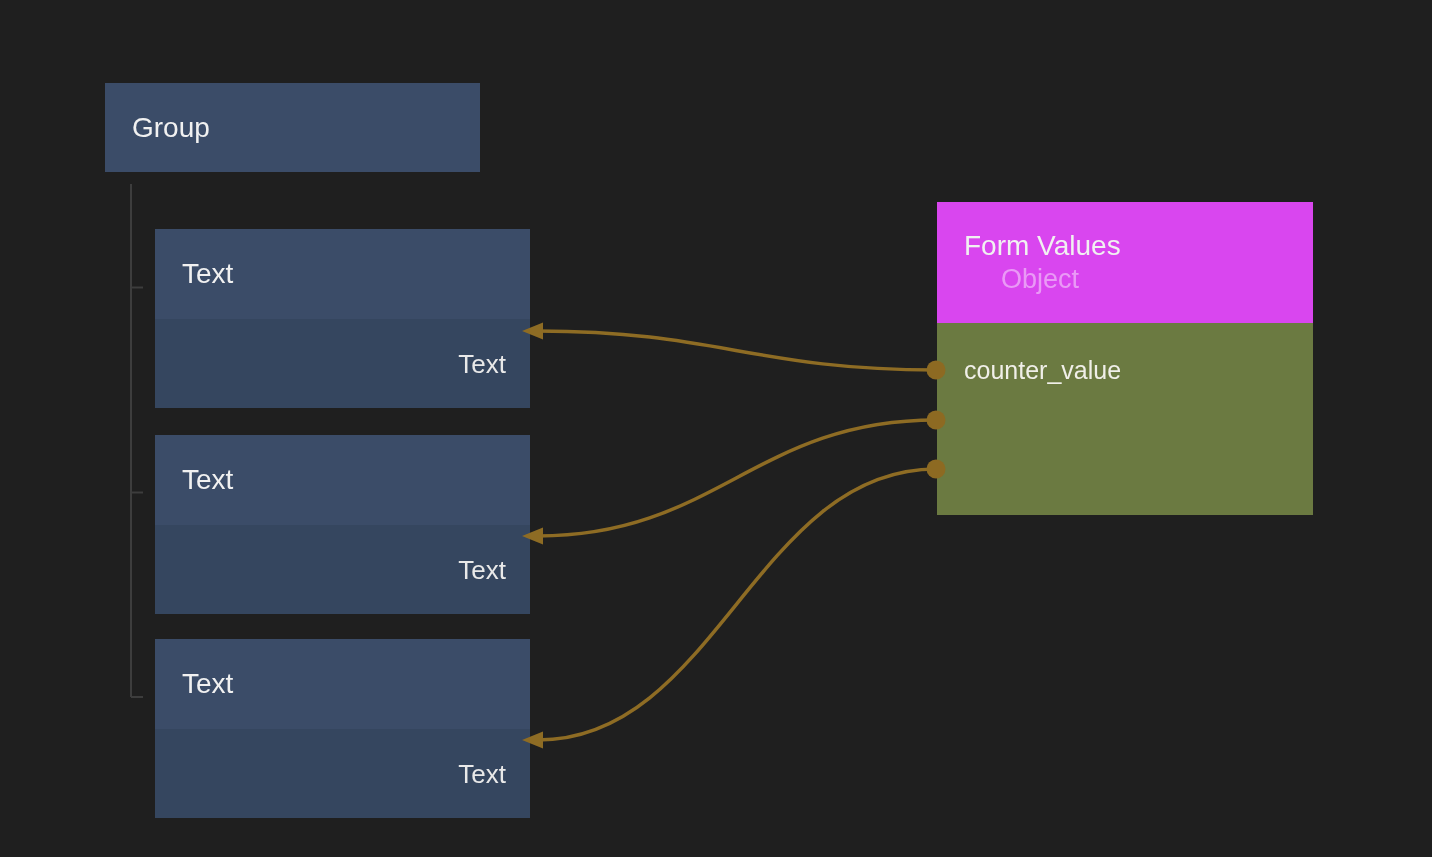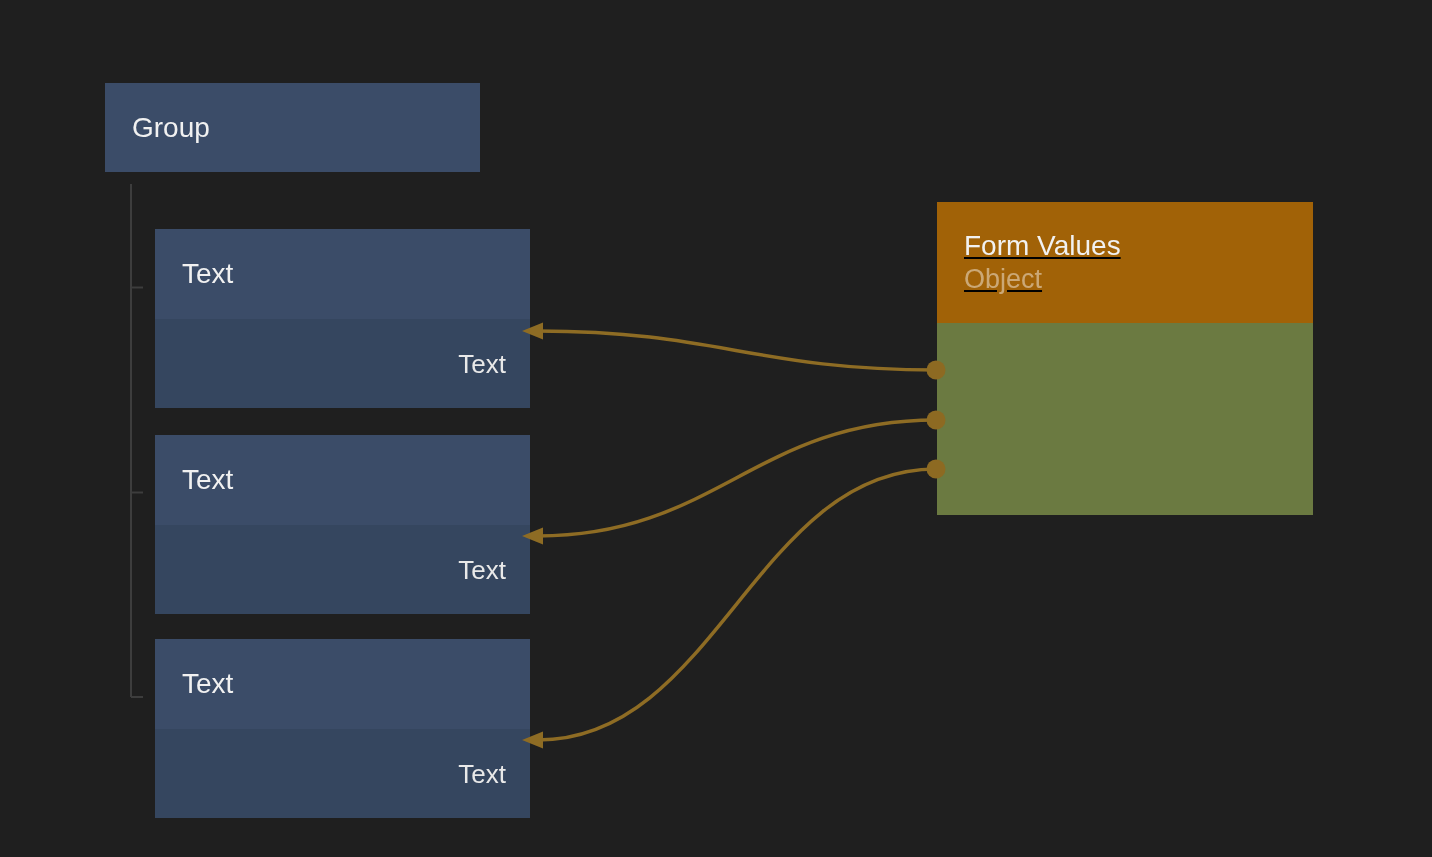--- a/index.html
+++ b/index.html
@@ -30,21 +30,21 @@
     z-index: 2;
   }
   .node-header {
     display: flex;
     align-items: center;
     box-sizing: border-box;
     padding-left: 27px;
   }
   .blue-header { background: #3b4c68; }
   .blue-body   { background: #35465f; }
-  .green-header{ background: #a16207; text-decoration: underline; }
+  .green-header{ background: #d946ef; }
   .green-body  { background: #6b7a41; }
 
   .group-node {
     left: 105px; top: 83px;
     width: 375px; height: 89px;
     background: #3b4c68;
     display: flex;
     align-items: center;
     box-sizing: border-box;
     padding-left: 27px;
@@ -83,20 +83,21 @@
     flex-direction: column;
     align-items: flex-start;
     justify-content: center;
   }
   .form-node .node-title { margin-bottom: 6px; }
   .form-subtitle {
     color: rgba(255,255,255,0.45);
     font-size: 27px;
     line-height: 1;
     white-space: nowrap;
+    margin-left: 37px;
   }
   .form-node .node-body {
     height: 192px;
     box-sizing: border-box;
     padding-top: 22px;
   }
   .form-port-row {
     height: 50px;
     display: flex;
     align-items: center;
@@ -173,16 +174,19 @@
       <span class="port-label">Text</span>
     </div>
   </div>
 
   <div class="node form-node">
     <div class="node-header green-header">
       <span class="node-title">Form Values</span>
       <span class="form-subtitle">Object</span>
     </div>
     <div class="node-body green-body">
+      <div class="form-port-row">
+        <span class="form-port-label">counter_value</span>
+      </div>
     </div>
   </div>
 
 </div>
 
 </body></html>

